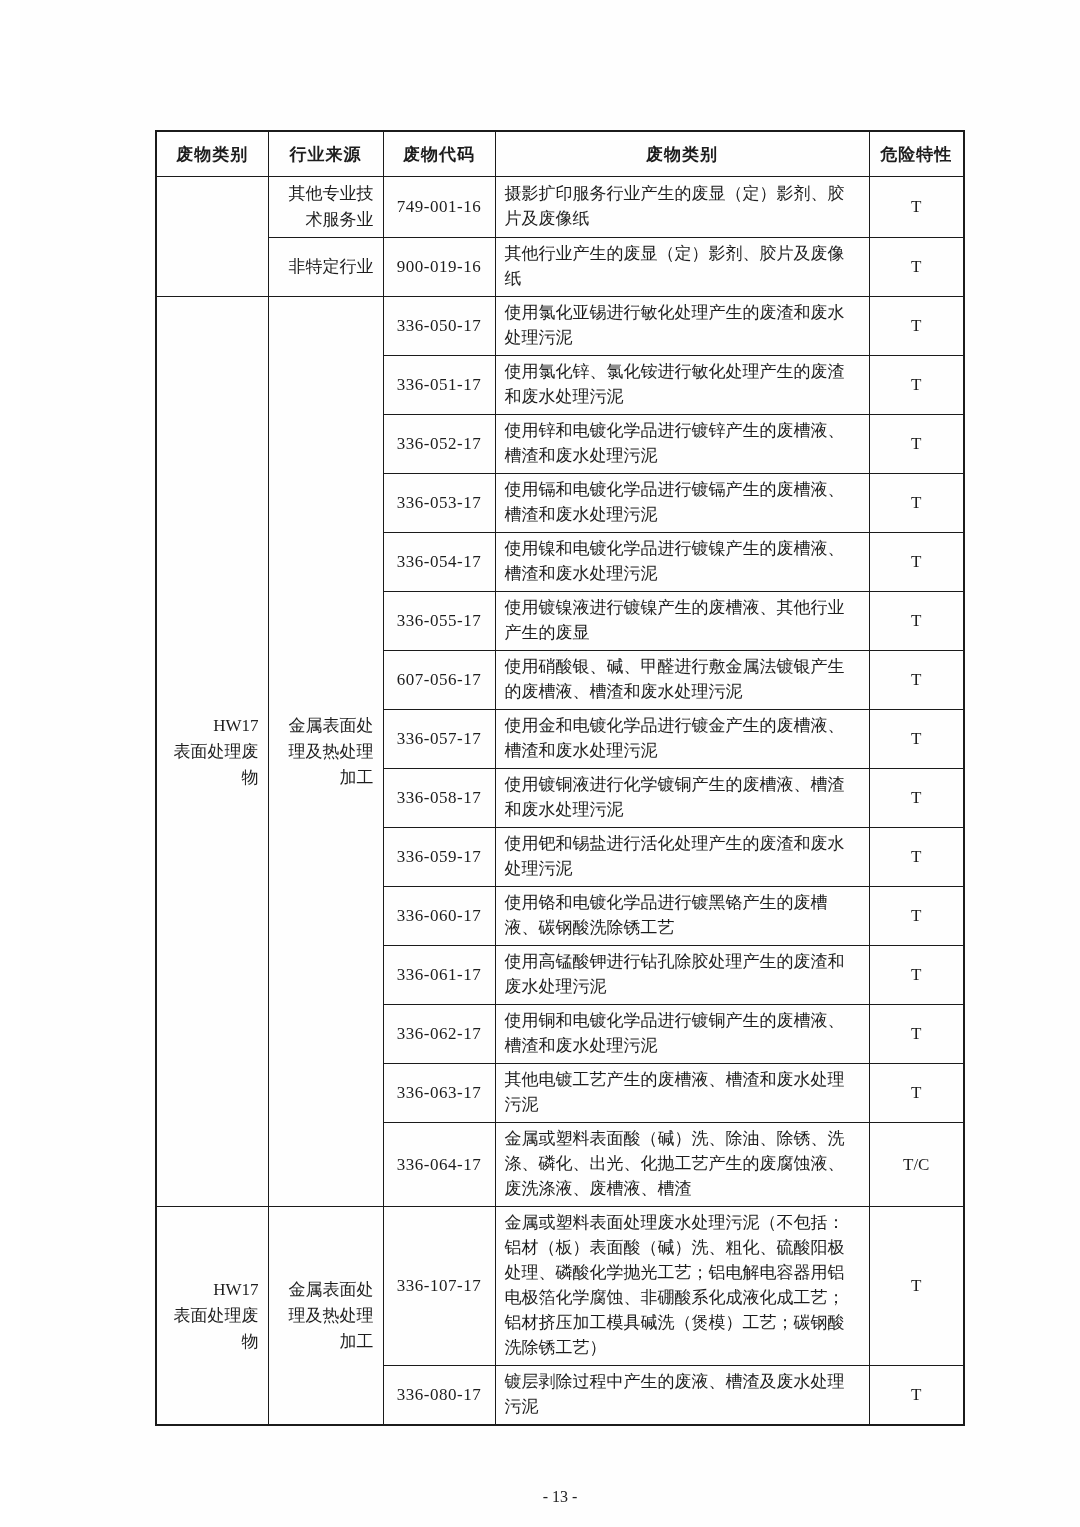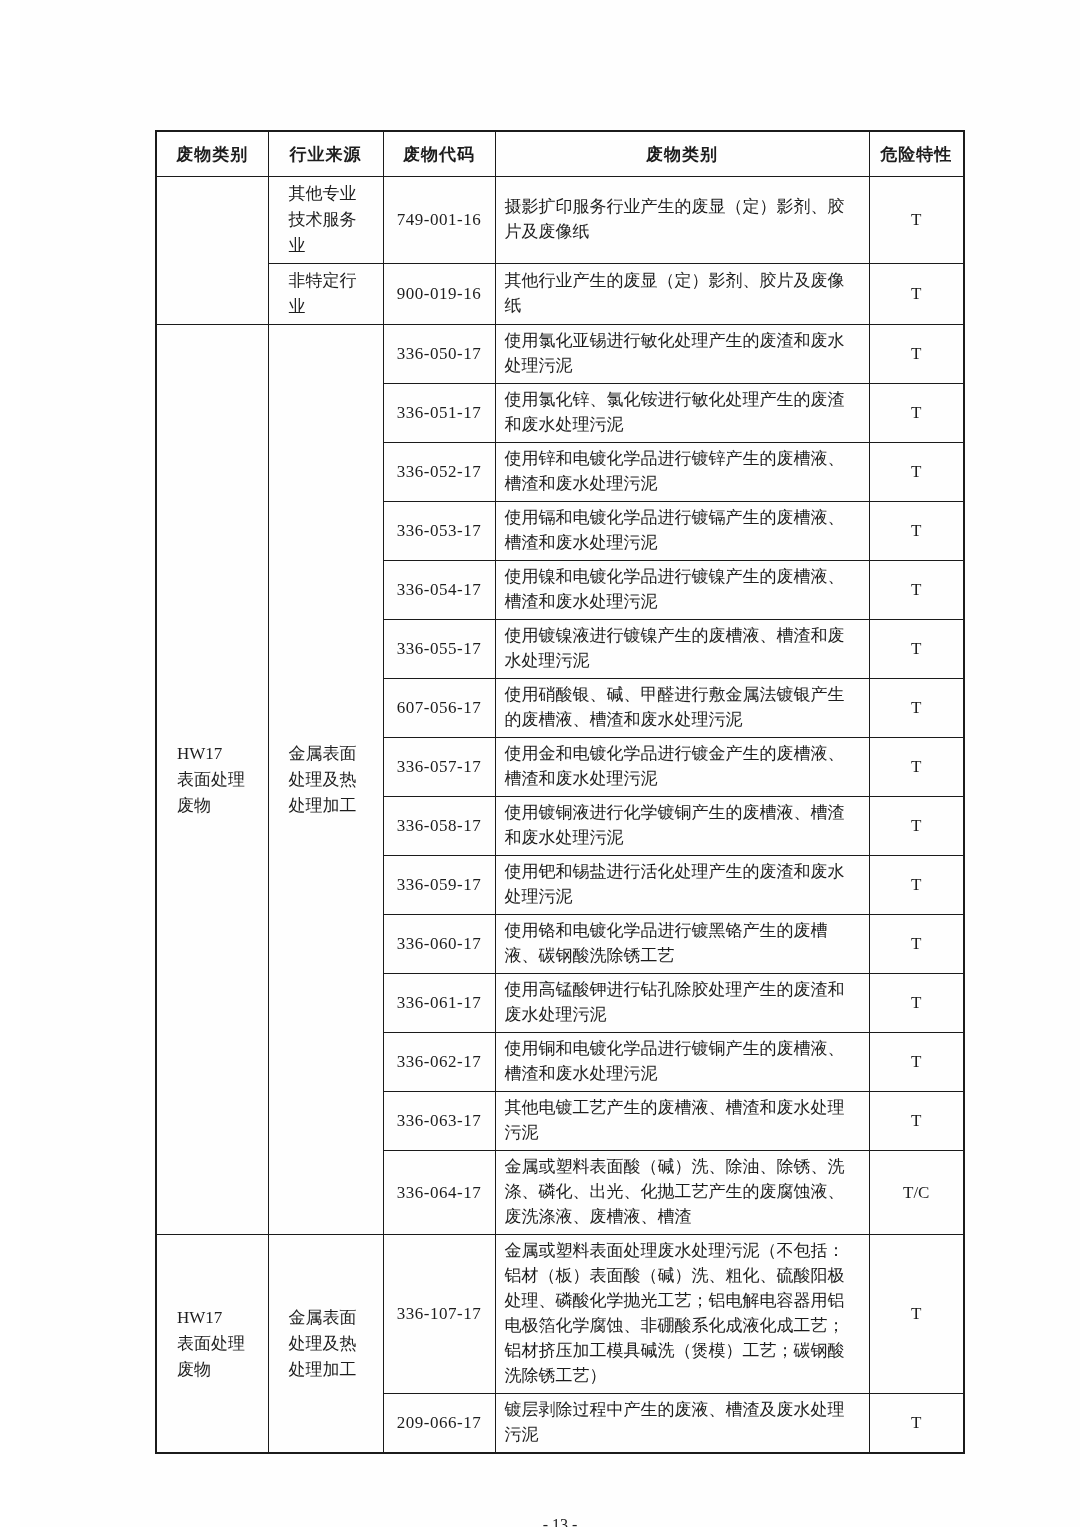--- a/index.html
+++ b/index.html
@@ -38,22 +38,22 @@
   }
   th {
     font-weight: bold;
     height: 40px;
     text-align: center;
     letter-spacing: 1px;
     padding: 2px 2px;
   }
   td.cell-category,
   td.cell-industry {
-    text-align: left;
-    padding: 4px 20px;
+    text-align: right;
+    padding: 4px 9px;
     line-height: 26px;
     white-space: pre-line;
   }
   td.cell-code {
     text-align: center;
     padding: 4px 2px;
     letter-spacing: 0.5px;
   }
   td.cell-waste {
     text-align: left;
@@ -135,21 +135,21 @@
         <td class="cell-waste">使用镉和电镀化学品进行镀镉产生的废槽液、槽渣和废水处理污泥</td>
         <td class="cell-hazard">T</td>
       </tr>
       <tr class="row-2line">
         <td class="cell-code">336-054-17</td>
         <td class="cell-waste">使用镍和电镀化学品进行镀镍产生的废槽液、槽渣和废水处理污泥</td>
         <td class="cell-hazard">T</td>
       </tr>
       <tr class="row-2line">
         <td class="cell-code">336-055-17</td>
-        <td class="cell-waste">使用镀镍液进行镀镍产生的废槽液、槽渣和废水处理污泥</td>
+        <td class="cell-waste">使用镀镍液进行镀镍产生的废槽液、其他行业产生的废显</td>
         <td class="cell-hazard">T</td>
       </tr>
       <tr class="row-2line">
         <td class="cell-code">607-056-17</td>
         <td class="cell-waste">使用硝酸银、碱、甲醛进行敷金属法镀银产生的废槽液、槽渣和废水处理污泥</td>
         <td class="cell-hazard">T</td>
       </tr>
       <tr class="row-2line">
         <td class="cell-code">336-057-17</td>
         <td class="cell-waste">使用金和电镀化学品进行镀金产生的废槽液、槽渣和废水处理污泥</td>
@@ -193,21 +193,21 @@
 
       <tr>
         <td class="cell-category" rowspan="2">HW17
 表面处理废物</td>
         <td class="cell-industry" rowspan="2">金属表面处理及热处理加工</td>
         <td class="cell-code">336-107-17</td>
         <td class="cell-waste">金属或塑料表面处理废水处理污泥（不包括：铝材（板）表面酸（碱）洗、粗化、硫酸阳极处理、磷酸化学抛光工艺；铝电解电容器用铝电极箔化学腐蚀、非硼酸系化成液化成工艺；铝材挤压加工模具碱洗（煲模）工艺；碳钢酸洗除锈工艺）</td>
         <td class="cell-hazard">T</td>
       </tr>
       <tr class="row-2line">
-        <td class="cell-code">209-066-17</td>
+        <td class="cell-code">336-080-17</td>
         <td class="cell-waste">镀层剥除过程中产生的废液、槽渣及废水处理污泥</td>
         <td class="cell-hazard">T</td>
       </tr>
     </tbody>
   </table>
 
   <div class="footer">- 13 -</div>
 
 </div>
 

